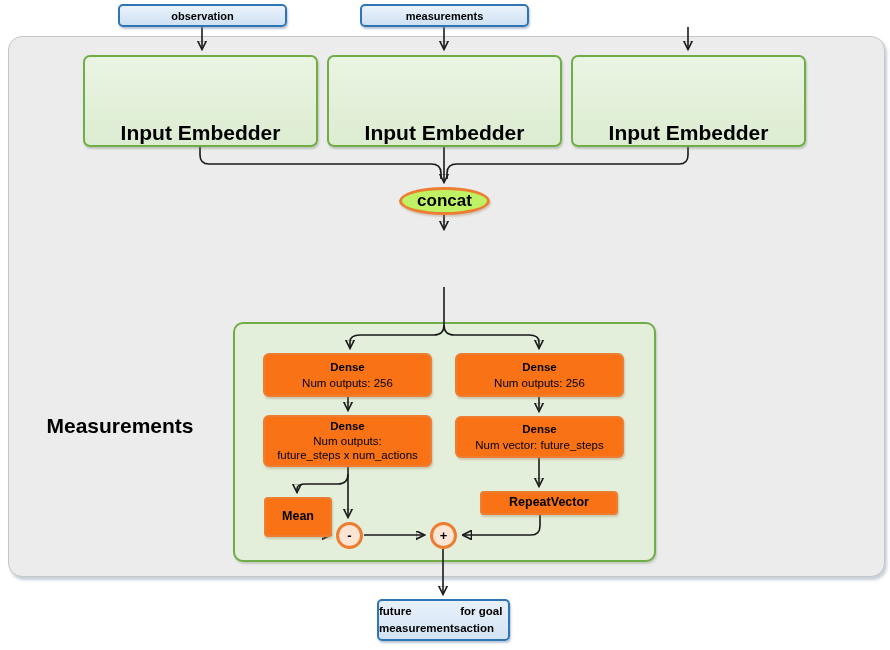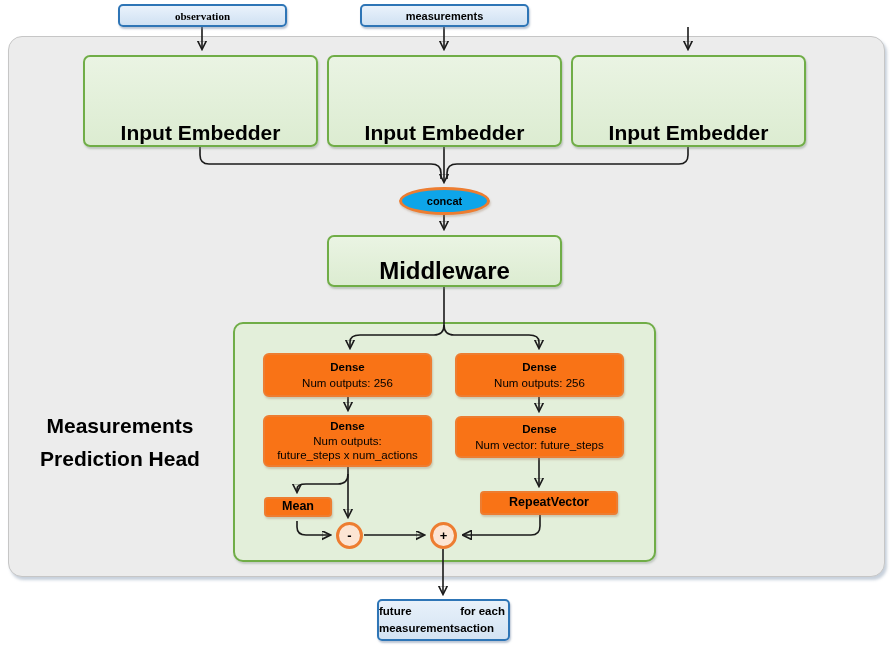--- a/index.html
+++ b/index.html
@@ -43,23 +43,23 @@
     position:absolute;
     background:#f97316; border:2.5px solid #ed7d31; border-radius:6px;
     display:flex; flex-direction:column; align-items:center; justify-content:center;
     color:#000; text-align:center; line-height:1.4;
     box-shadow:1px 2px 2px rgba(160,130,100,.35);
   }
   .orange-box .t { font-size:11.5px; font-weight:bold; }
   .orange-box .s { font-size:11.5px; font-weight:normal; }
   .ellipse {
     position:absolute; left:399px; top:187px; width:91px; height:28px;
-    background:#0ea5e9; border:3px solid #ed7d31; border-radius:50%;
+    background:#bef264; border:3px solid #ed7d31; border-radius:50%;
     display:flex; align-items:center; justify-content:center;
-    font-size:11px; font-weight:bold;
+    font-size:17px; font-weight:bold;
     box-shadow:1px 2px 2px rgba(160,130,100,.35);
   }
   .op-circle {
     position:absolute; width:27px; height:27px;
     background:#fce5d4; border:3px solid #ed7d31; border-radius:50%;
     display:flex; align-items:center; justify-content:center;
     font-size:13px; font-weight:bold;
   }
   .head-title {
     position:absolute; left:18px; top:410px; width:204px;
@@ -73,21 +73,20 @@
 <body>
 
 <div class="stage">
 
   <div class="panel"></div>
 
   <div class="head-box"></div>
 
   <div class="head-title">
     <div>Measurements</div>
-    <div>Prediction Head</div>
   </div>
 
   <svg class="wires" viewBox="0 0 890 650">
     <defs>
       <marker id="arr" markerWidth="10" markerHeight="10" refX="7.5" refY="4.5" orient="auto" markerUnits="userSpaceOnUse">
         <path d="M0,0 L9,4.5 L0,9 Z" fill="#1a1a1a" stroke="none"></path>
       </marker>
     </defs>
     <path d="M202,27 V48" marker-end="url(#arr)"></path>
     <path d="M444,27 V48" marker-end="url(#arr)"></path>
@@ -103,76 +102,73 @@
     <path d="M539,397 V410" marker-end="url(#arr)"></path>
     <path d="M348,467 V516" marker-end="url(#arr)"></path>
     <path d="M348,474 Q348,484 338,484 H306 Q297,484 297,489 V491" marker-end="url(#arr)"></path>
     <path d="M297,521 V527 Q297,535 306,535 H329" marker-end="url(#arr)"></path>
     <path d="M364,535 H423" marker-end="url(#arr)"></path>
     <path d="M539,458 V485" marker-end="url(#arr)"></path>
     <path d="M540,515 V526 Q540,535 531,535 H464" marker-end="url(#arr)"></path>
     <path d="M443,549 V593" marker-end="url(#arr)"></path>
   </svg>
 
-  <div class="blue-box" style="left:118px; top:4px; width:169px;font-family:Liberation Serif, serif;">
+  <div class="blue-box" style="left:118px; top:4px; width:169px;">
     <span>observation</span>
   </div>
   <div class="blue-box" style="left:360px; top:4px; width:169px;">
     <span>measurements</span>
   </div>
 
   <div class="green-box" style="left:83px; top:55px; width:235px; height:92px; font-size:21px;">
     <span>Input Embedder</span>
   </div>
   <div class="green-box" style="left:327px; top:55px; width:235px; height:92px; font-size:21px;">
     <span>Input Embedder</span>
   </div>
   <div class="green-box" style="left:571px; top:55px; width:235px; height:92px; font-size:21px;">
     <span>Input Embedder</span>
   </div>
 
   <div class="ellipse">
     <span>concat</span>
   </div>
 
-  <div class="green-box" style="left:327px; top:235px; width:235px; height:52px; font-size:24px;">
-    <span>Middleware</span>
-  </div>
 
   <div class="orange-box" style="left:263px; top:353px; width:169px; height:44px;">
     <div class="t">Dense</div>
     <div class="s">Num outputs: 256</div>
   </div>
   <div class="orange-box" style="left:263px; top:415px; width:169px; height:52px; line-height:1.3;">
     <div class="t">Dense</div>
     <div class="s">Num outputs:</div>
     <div class="s">future_steps x num_actions</div>
   </div>
 
   <div class="orange-box" style="left:455px; top:353px; width:169px; height:44px;">
     <div class="t">Dense</div>
     <div class="s">Num outputs: 256</div>
   </div>
   <div class="orange-box" style="left:455px; top:416px; width:169px; height:42px;">
     <div class="t">Dense</div>
     <div class="s">Num vector: future_steps</div>
   </div>
 
-  <div class="orange-box" style="left:264px; top:497px; width:68px; height:20px; border-radius:4px;">
+  <div class="orange-box" style="left:264px; top:497px; width:68px; height:40px; border-radius:4px;">
     <div class="t" style="font-size:12.5px;">Mean</div>
   </div>
   <div class="orange-box" style="left:480px; top:491px; width:138px; height:24px; border-radius:4px;">
     <div class="t" style="font-size:12.5px;">RepeatVector</div>
   </div>
 
   <div class="op-circle" style="left:336px; top:522px;">
     <span>-</span>
   </div>
   <div class="op-circle" style="left:430px; top:522px;">
     <span>+</span>
   </div>
 
   <div class="blue-box out" style="left:377px; top:599px; width:133px;">
     <div>future measurements</div>
-    <div>for each action</div>
+    <div>for goal action</div>
   </div>
 
 </div>
 
 </body></html>

